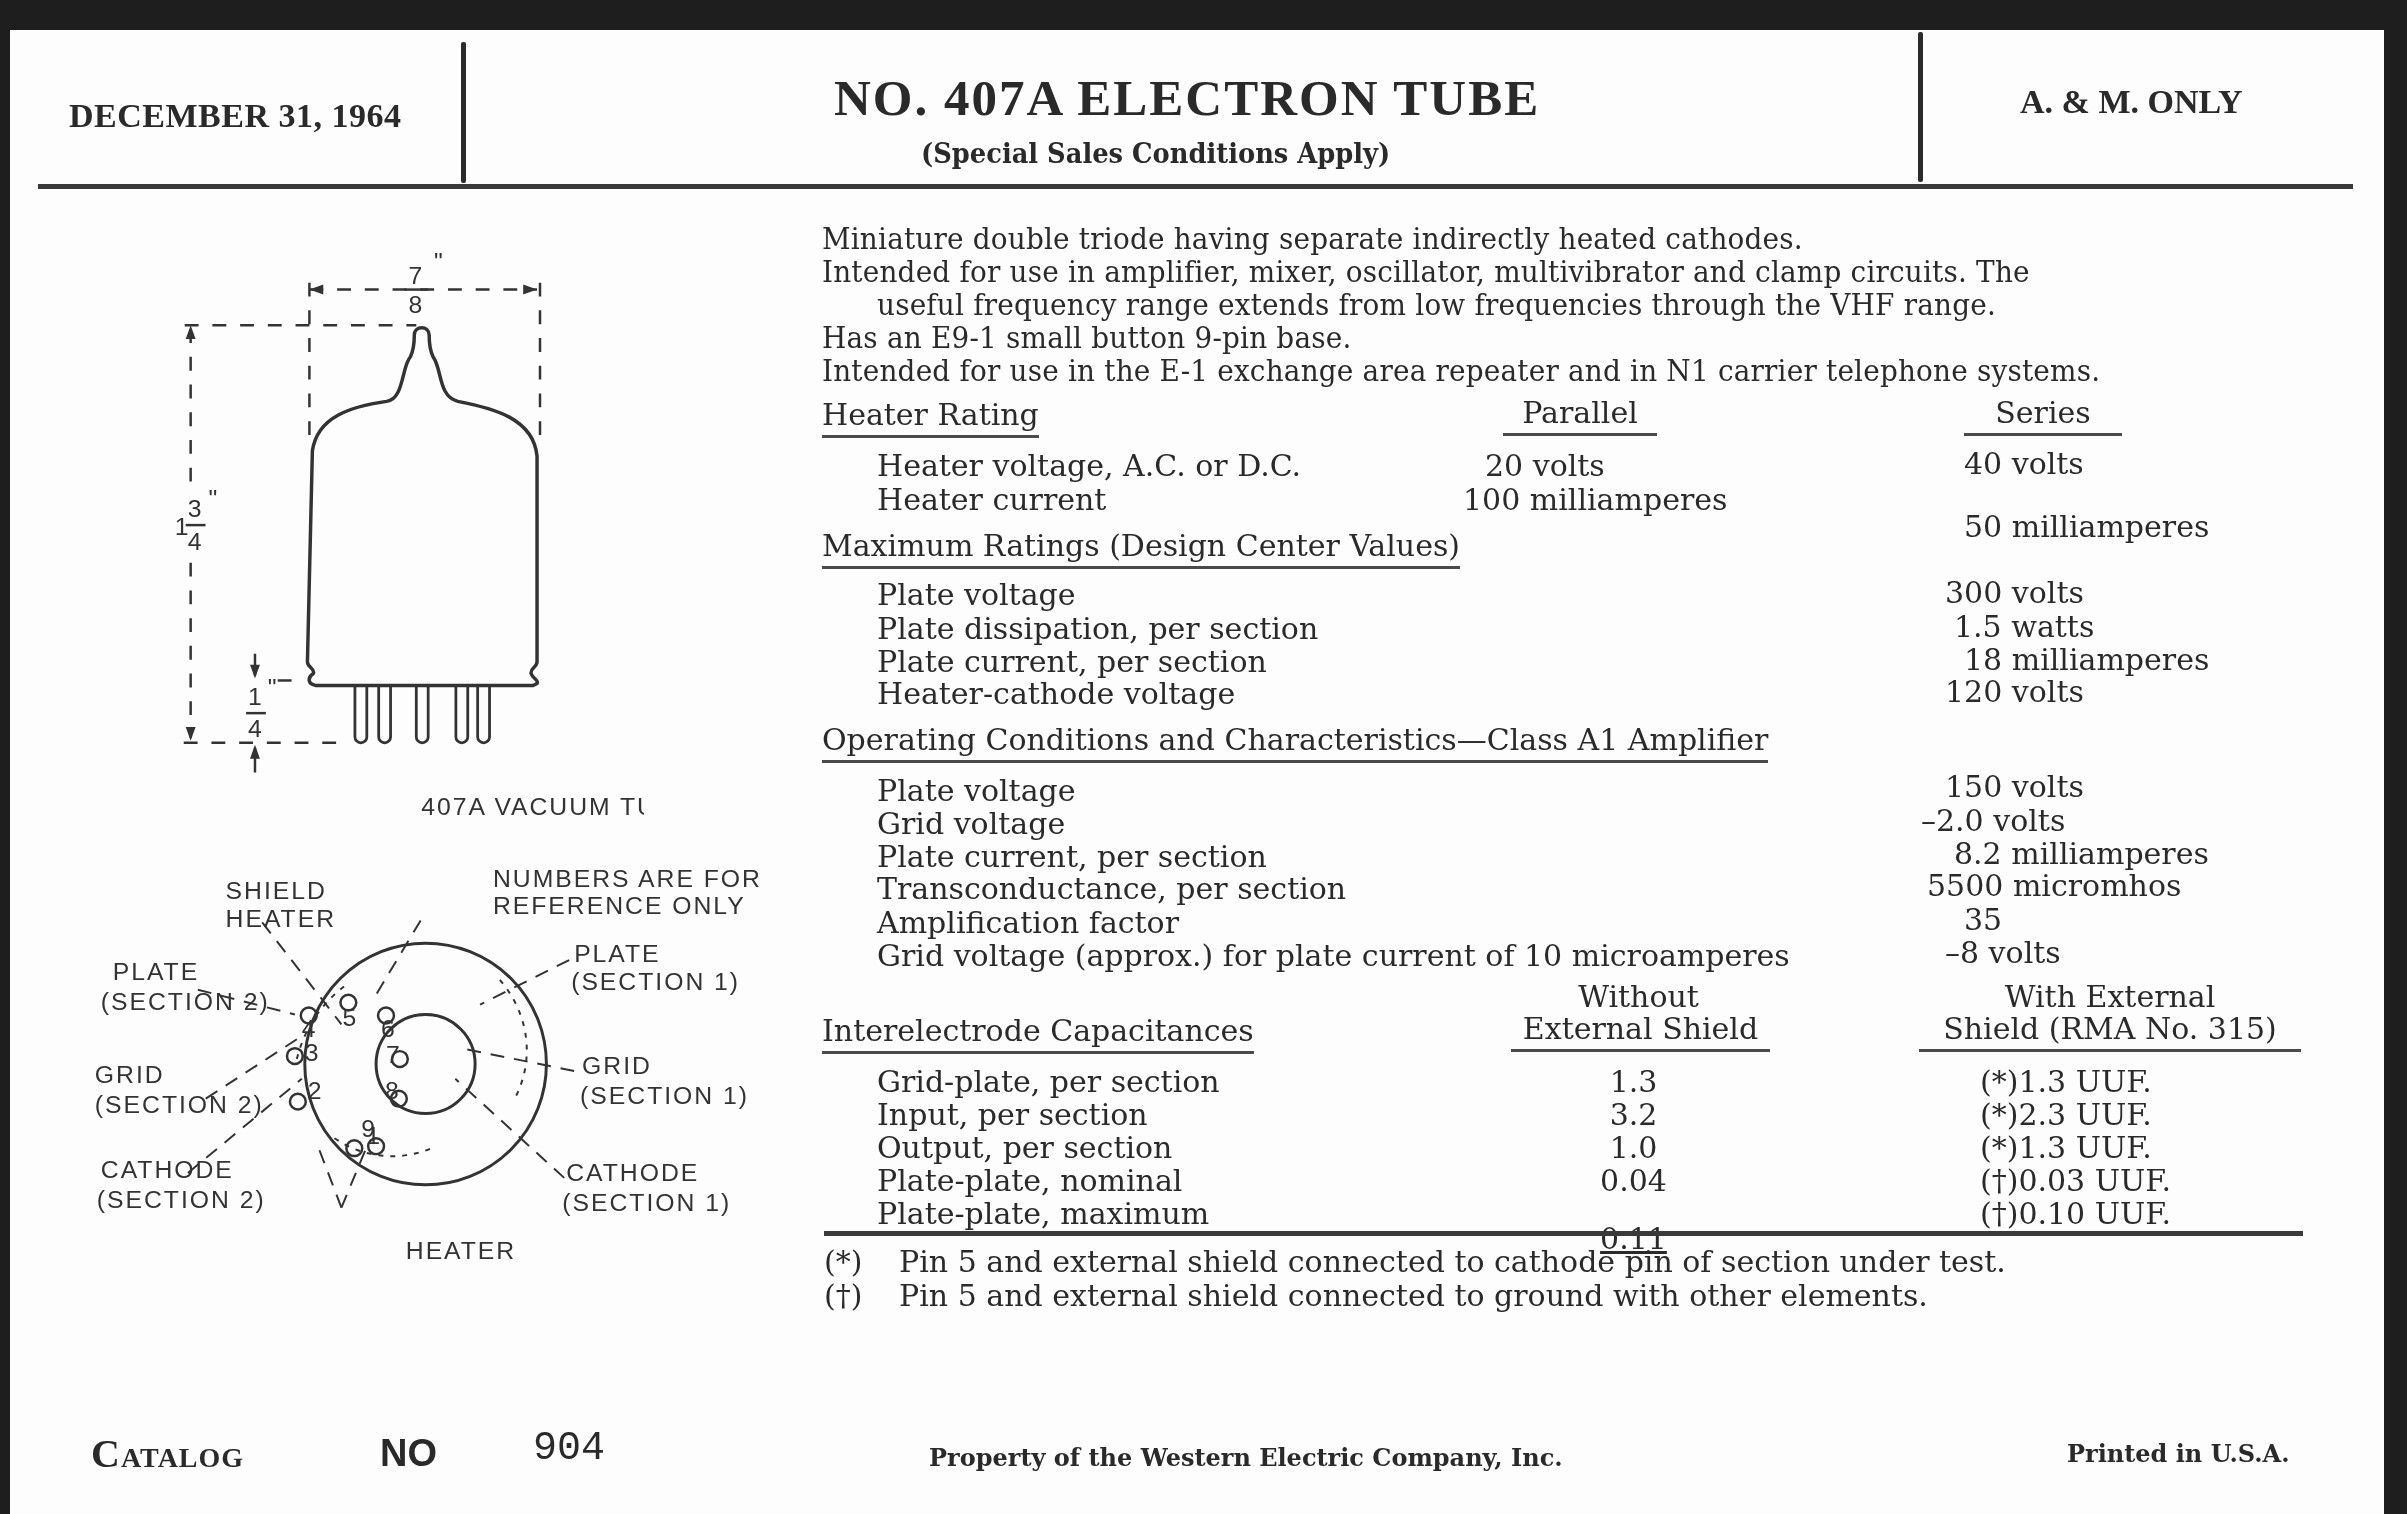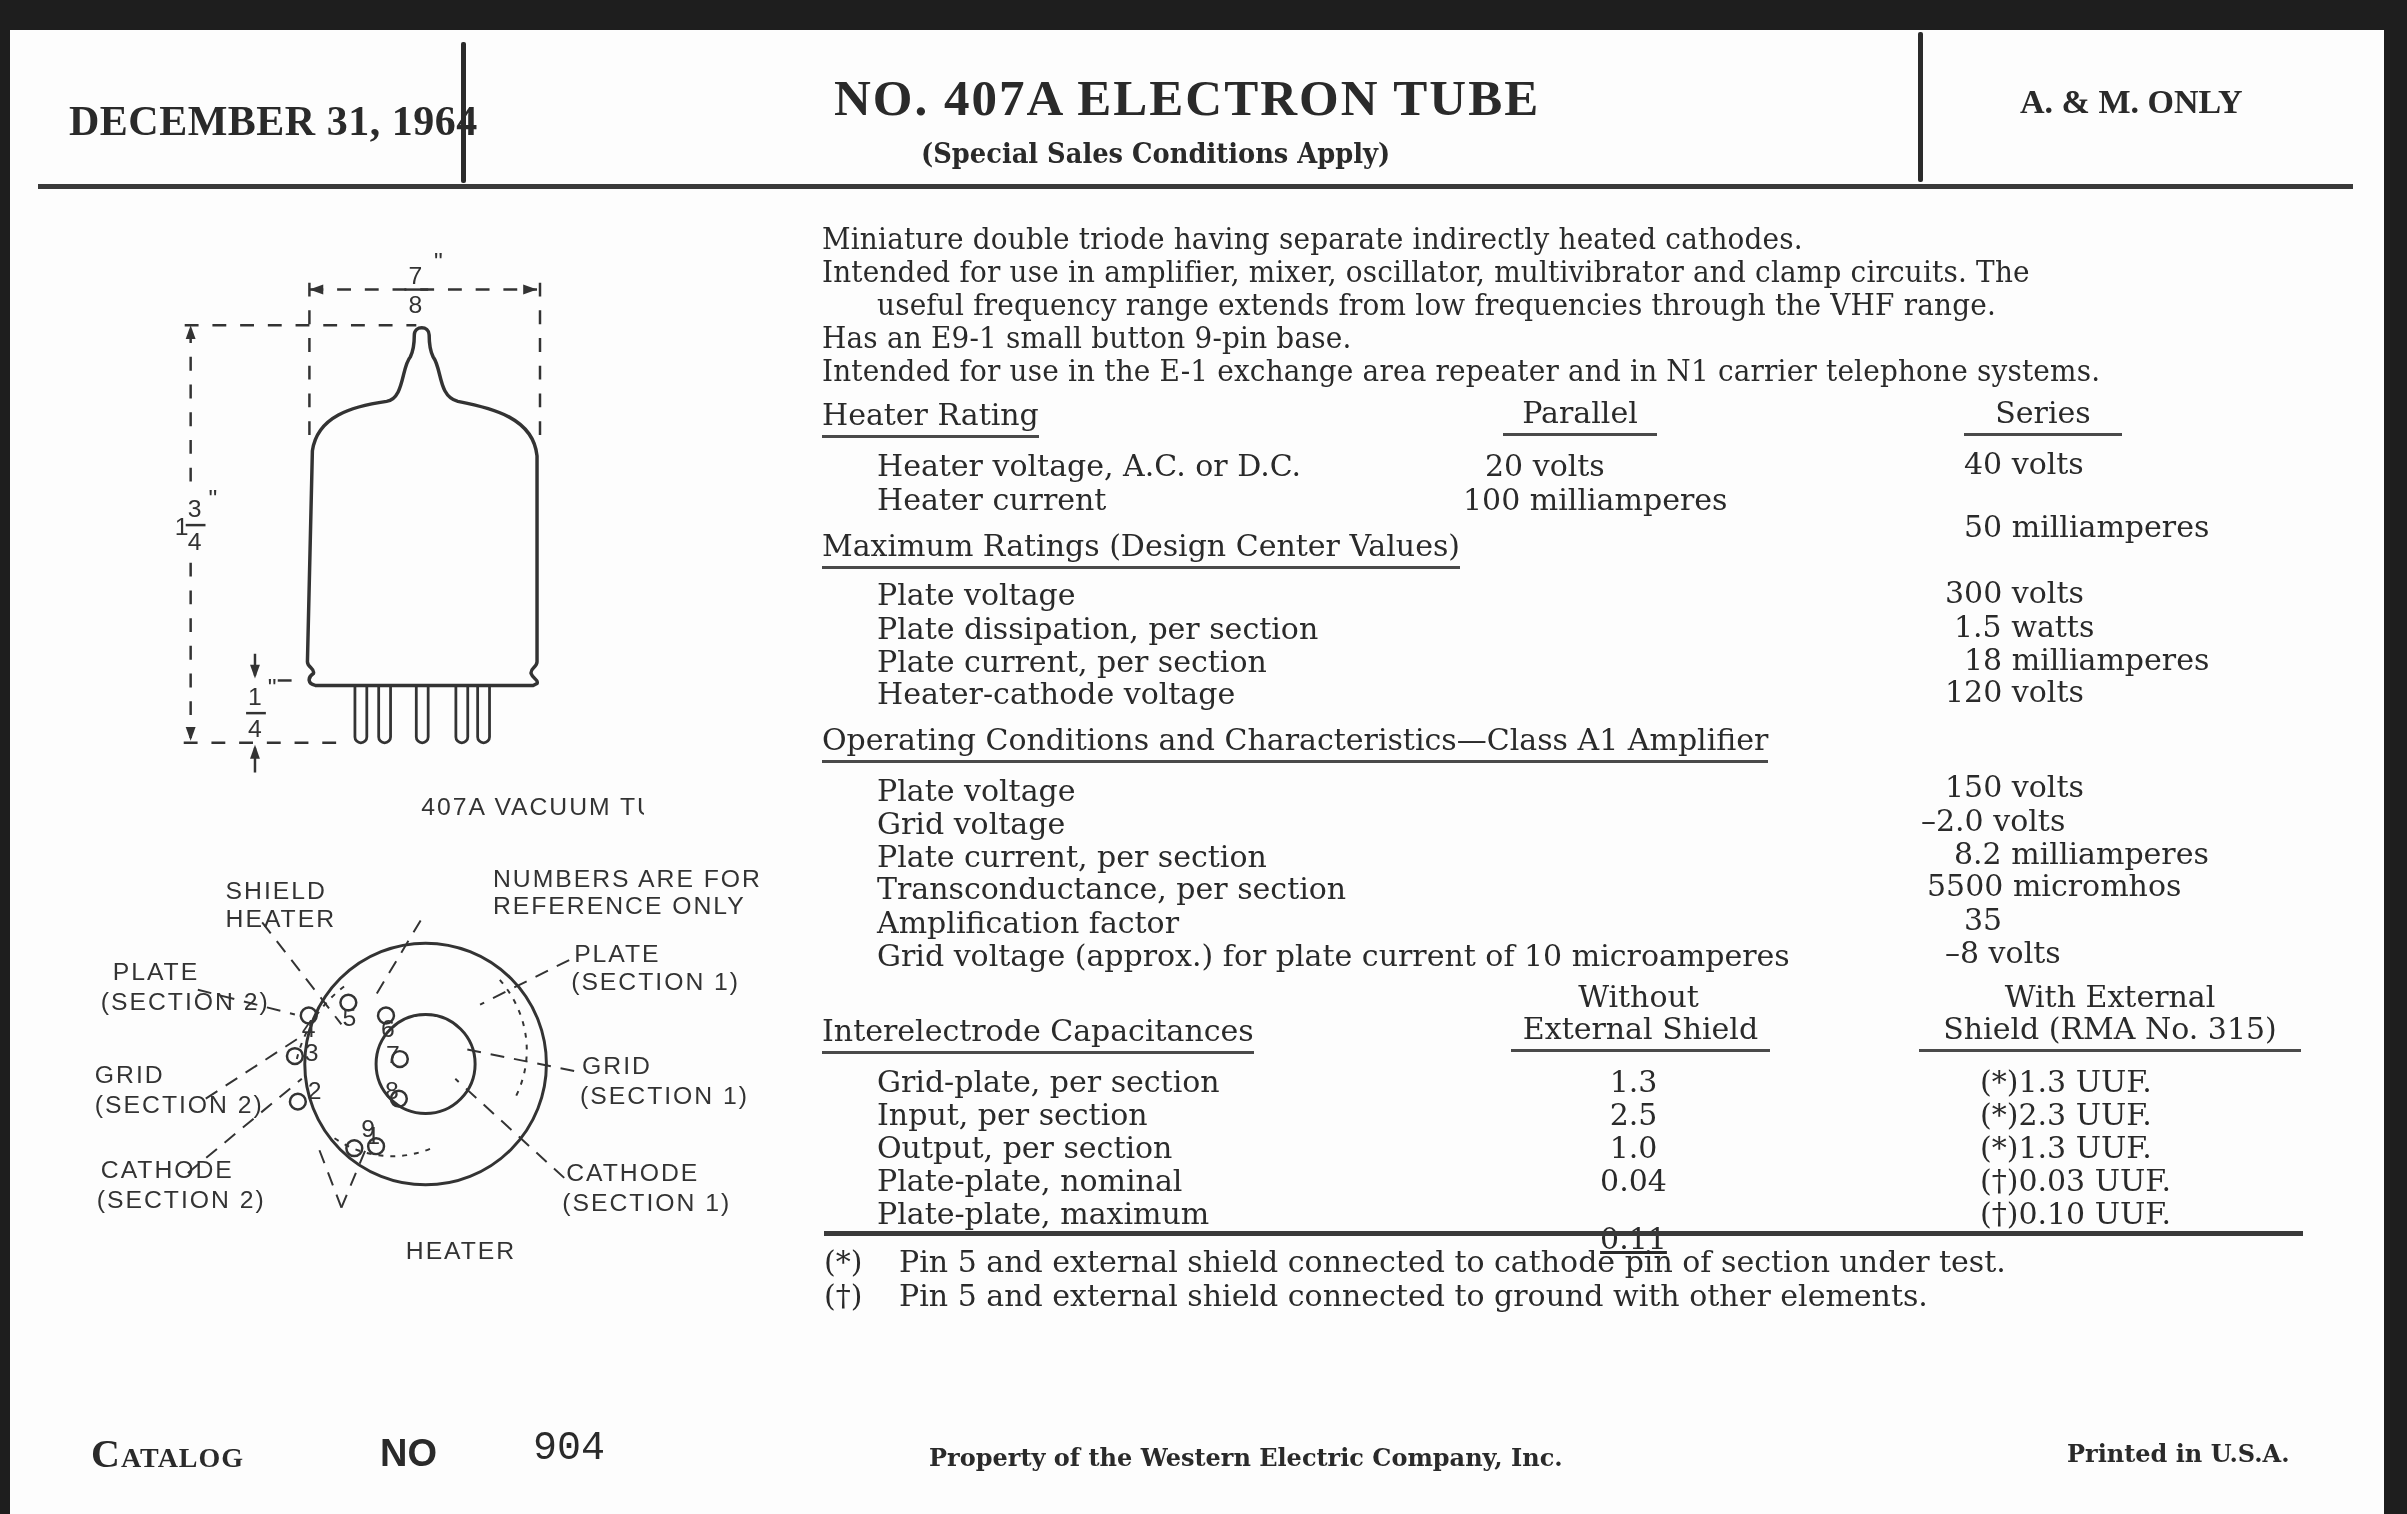--- a/index.html
+++ b/index.html
@@ -1,21 +1,21 @@
 <!DOCTYPE html>
 <html><head>
 <meta charset="utf-8">
 <style>
   html, body { margin: 0; padding: 0; }
   body { width: 2408px; height: 1515px; position: relative; overflow: hidden; background: #1e1e1e; font-family: "DejaVu Serif", "Liberation Serif", serif; color: #2a2a2a; }
   .card { position: absolute; left: 10px; top: 30px; width: 2374px; height: 1485px; background: #fdfdfd; }
   .abs { position: absolute; white-space: nowrap; }
   .vrule { position: absolute; width: 5px; background: #2b2b2b; border-radius: 2px; }
   .hrule { position: absolute; height: 4px; background: #3a3a3a; }
-  .date { font-family: "Liberation Serif", serif; font-weight: bold; font-size: 42px; letter-spacing: 0.5px; }
+  .date { font-family: "Liberation Serif", serif; font-weight: bold; font-size: 34px; letter-spacing: 0.5px; }
   .title { font-family: "Liberation Serif", serif; font-weight: bold; font-size: 51px; letter-spacing: 2px; }
   .subtitle { font-family: "DejaVu Serif", serif; font-weight: bold; font-size: 28px; transform: scaleX(0.92); transform-origin: left; }
   .amonly { font-family: "Liberation Serif", serif; font-weight: bold; font-size: 34px; }
   .body-text { font-size: 30px; line-height: 34px; letter-spacing: 0.2px; transform: scaleX(0.93); transform-origin: left; }
   .sec-head { font-size: 30px; line-height: 34px; border-bottom: 3px solid #4a4a4a; padding-bottom: 3px; transform-origin: left; text-align: center; }
   .row-label { font-size: 30px; line-height: 34px; }
   .val { font-size: 30px; line-height: 34px; }
   .center { text-align: center; }
   .footnote { font-size: 30px; line-height: 34px; }
   .footer-small { font-family: "DejaVu Serif", serif; font-weight: bold; font-size: 24px; }
@@ -82,21 +82,21 @@
 <div class="abs row-label center" style="left:1505px; top:980px; width:267px;">Without</div>
 <div class="abs row-label center" style="left:1919px; top:980px; width:382px;">With External</div>
 <div class="abs sec-head" style="left:822px; top:1014px;">Interelectrode Capacitances</div>
 <div class="abs sec-head center" style="left:1511px; top:1012px; width:259px;">External Shield</div>
 <div class="abs sec-head center" style="left:1919px; top:1012px; width:382px;">Shield (RMA No. 315)</div>
 
 <div class="abs row-label" style="left:877px; top:1065px;">Grid-plate, per section</div>
 <div class="abs val center" style="left:1574px; top:1065px; width:119px;">1.3</div>
 <div class="abs val" style="left:1980px; top:1065px;">(*)1.3  UUF.</div>
 <div class="abs row-label" style="left:877px; top:1098px;">Input, per section</div>
-<div class="abs val center" style="left:1574px; top:1098px; width:119px;">2.5</div>
+<div class="abs val center" style="left:1574px; top:1098px; width:119px;">3.2</div>
 <div class="abs val" style="left:1980px; top:1098px;">(*)2.3  UUF.</div>
 <div class="abs row-label" style="left:877px; top:1131px;">Output, per section</div>
 <div class="abs val center" style="left:1574px; top:1131px; width:119px;">1.0</div>
 <div class="abs val" style="left:1980px; top:1131px;">(*)1.3  UUF.</div>
 <div class="abs row-label" style="left:877px; top:1164px;">Plate-plate, nominal</div>
 <div class="abs val center" style="left:1574px; top:1164px; width:119px;">0.04</div>
 <div class="abs val" style="left:1980px; top:1164px;">(†)0.03 UUF.</div>
 <div class="abs row-label" style="left:877px; top:1197px;">Plate-plate, maximum</div>
 <div class="abs val center" style="left:1574px; top:1222px; width:119px;text-decoration:underline;">0.11</div>
 <div class="abs val" style="left:1980px; top:1197px;">(†)0.10 UUF.</div>

